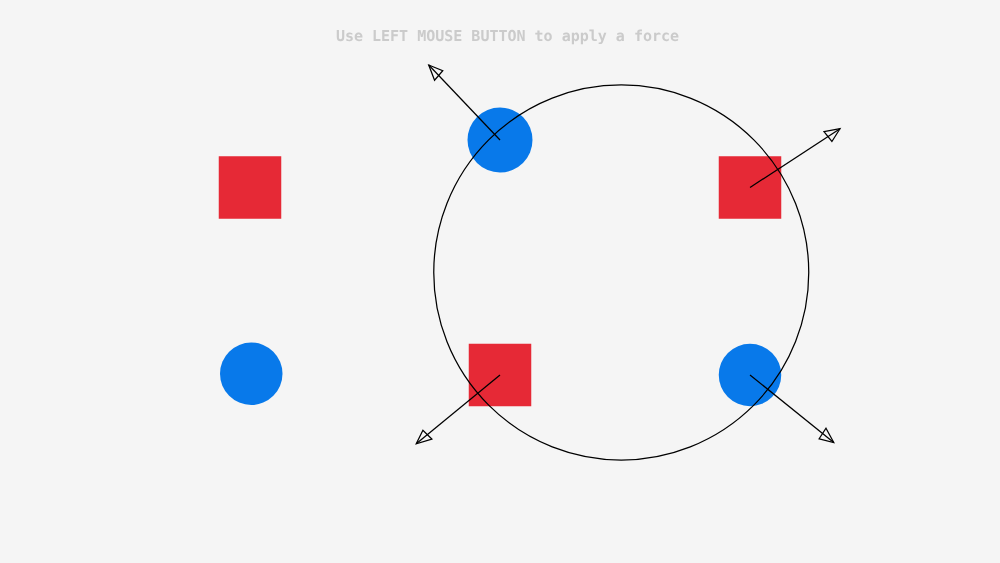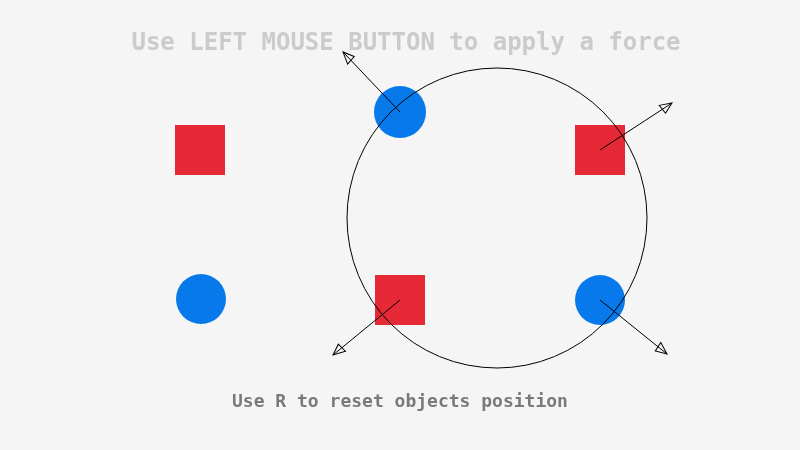--- a/index.html
+++ b/index.html
@@ -18,22 +18,22 @@
     position: absolute;
     left: 0;
     right: 0;
     text-align: center;
     font-weight: bold;
     letter-spacing: 0px;
     user-select: none;
     white-space: pre;
   }
   .hint-top {
-    top: 31px;
-    font-size: 24px;
+    top: 18px;
+    font-size: 12px;
     line-height: 22px;
     color: var(--hint-top-color, #cbcbcb);
     padding-left: 12px;
   }
   .hint-bottom {
     top: 390px;
     font-size: 18px;
     line-height: 22px;
     color: var(--hint-bottom-color, #7a7a7a);
   }
@@ -68,15 +68,14 @@
       </g>
     <g id="overlay-layer">
         <circle cx="497" cy="218" r="150" fill="none" stroke="#000000" stroke-width="1"></circle>
         <line x1="400" y1="112" x2="343" y2="52" stroke="#000000" stroke-width="1" marker-end="url(#arrowhead)"></line>
         <line x1="600" y1="150" x2="672" y2="103" stroke="#000000" stroke-width="1" marker-end="url(#arrowhead)"></line>
         <line x1="400" y1="300" x2="333" y2="355" stroke="#000000" stroke-width="1" marker-end="url(#arrowhead)"></line>
         <line x1="600" y1="300" x2="667" y2="354" stroke="#000000" stroke-width="1" marker-end="url(#arrowhead)"></line>
       </g>
   </svg>
 
-  <div class="hint hint-bottom">Use R to reset objects position</div>
 
 </div>
 
 </body></html>

